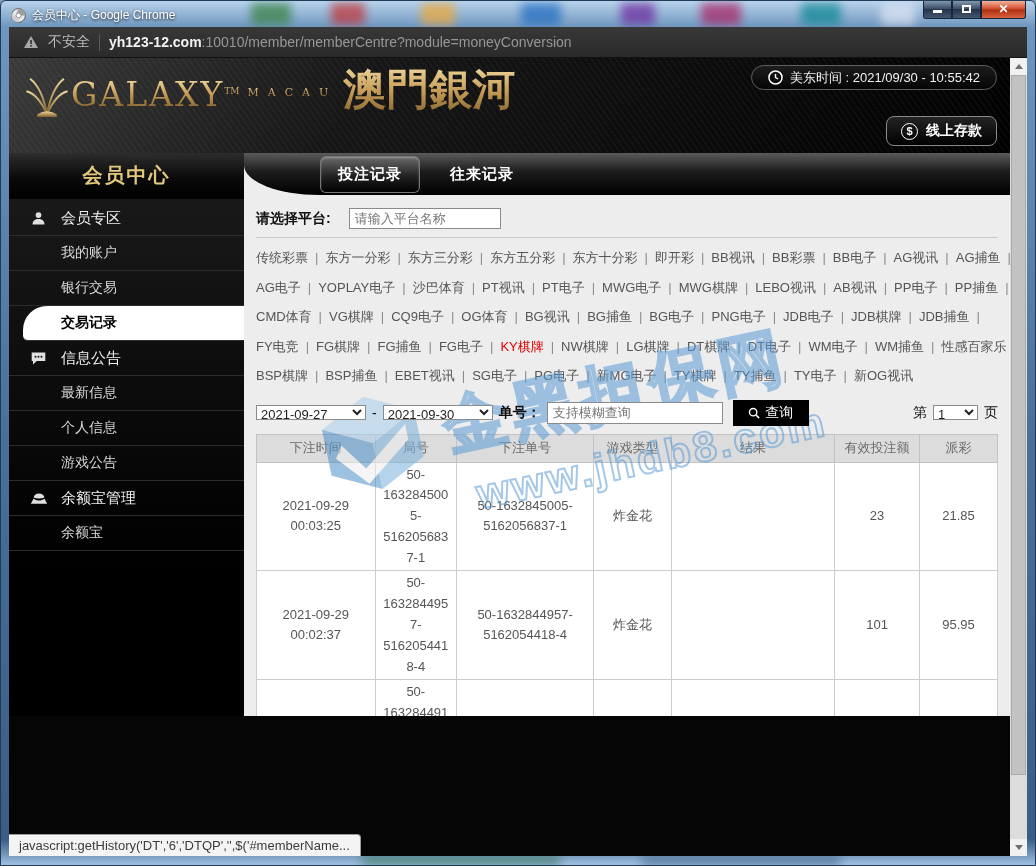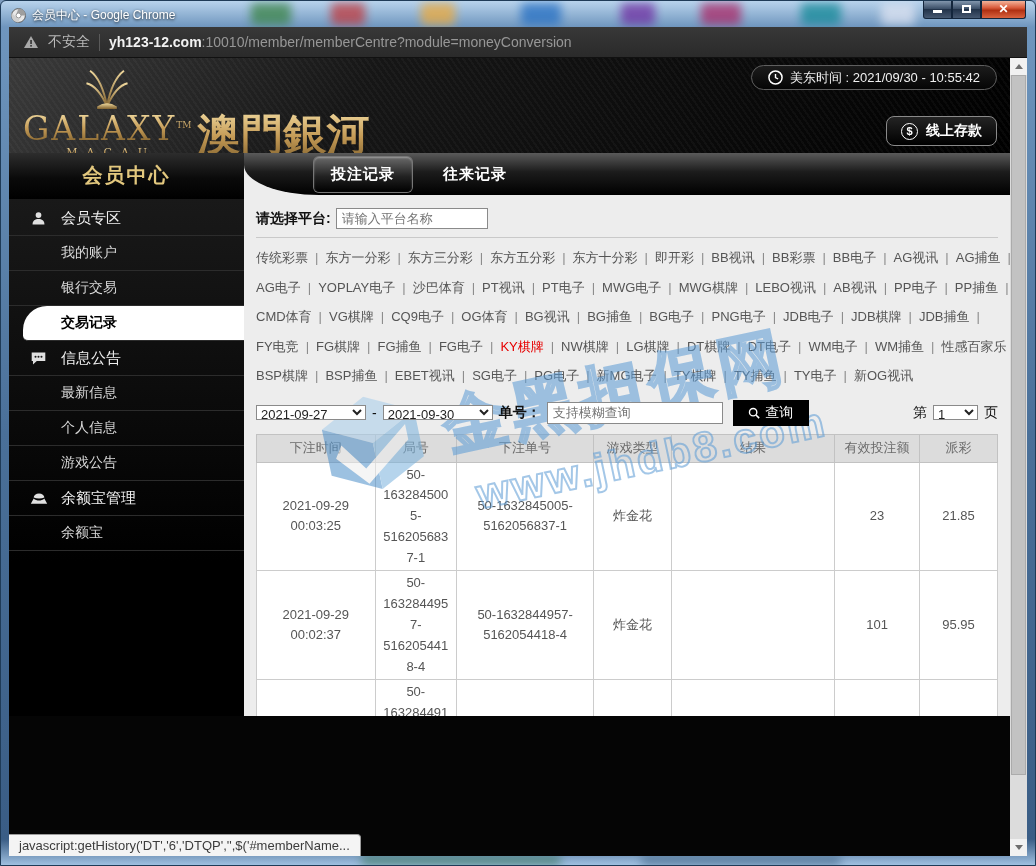--- a/index.html
+++ b/index.html
@@ -41,21 +41,21 @@
   .sb-up { top:0; } .sb-dn { bottom:0; }
   .tri-up { width:0;height:0;border-left:4px solid transparent;border-right:4px solid transparent;border-bottom:5px solid #6d6d6d; }
   .tri-dn { width:0;height:0;border-left:4px solid transparent;border-right:4px solid transparent;border-top:5px solid #6d6d6d; }
   .sb-thumb { position:absolute; left:1px; top:17px; width:15px; height:700px; background:#c2c2c2; border:1px solid #ababab; cursor:pointer; }
 
   
   .hdr { position:relative; height:95px;
          background:repeating-linear-gradient(55deg,rgba(255,255,255,.03) 0 2px,transparent 2px 5px),
                     linear-gradient(125deg,#3a3a3a 0%,#161616 35%,#000 100%); }
   .logo { position:absolute; left:14px; top:2px; display:flex; align-items:flex-end; gap:4px; }
-  .logo-left { display:flex; flex-direction:column; align-items:center; }
+  .logo-left { display:flex; align-items:center; }
   .gold { background:linear-gradient(180deg,#efd79c 10%,#c49a55 55%,#7e5f2c 100%);
           -webkit-background-clip:text; background-clip:text; color:transparent; }
   .brand-en { font-family:"DejaVu Serif",serif; font-size:33px; letter-spacing:2px; line-height:30px; }
   .brand-tm { font-size:9px; vertical-align:super; letter-spacing:0; }
   .brand-sub { font-family:"DejaVu Serif",serif; font-size:11px; letter-spacing:9px; margin:2px 0 4px 8px; }
   .brand-cn { font-family:"DejaVu Serif",serif; font-size:43px; font-weight:bold; line-height:58px; margin-left:2px; }
   .timepill { position:absolute; right:13px; top:7px; height:25px; display:flex; align-items:center; gap:7px;
               padding:0 16px; border:1px solid #5f5f5f; border-radius:13px; background:linear-gradient(180deg,#1c1c1c,#050505);
               color:#f0f0f0; font-size:13px; }
   .deposit { position:absolute; right:13px; top:58px; height:30px; display:flex; align-items:center; gap:8px;
@@ -67,33 +67,33 @@
   .navrow { position:relative; height:46px; background:#ededed; }
   .sidehead { position:absolute; left:0; top:0; width:235px; height:46px;
               background:linear-gradient(180deg,#2d2d2d 0%,#0a0a0a 55%,#000 100%);
               color:#e3c87e; font-size:20px; font-weight:bold; text-align:center; line-height:44px; letter-spacing:2px; }
   .tabbar { position:absolute; left:235px; right:0; top:0; height:42px;
             background:linear-gradient(180deg,#5a5a5a 0%,#1c1c1c 45%,#000 100%);
             border-bottom-left-radius:75px 30px;
             display:flex; align-items:center; padding-left:70px; gap:14px; }
   .tab { color:#fff; font-size:15px; font-weight:bold; letter-spacing:1px; padding:8px 17px; cursor:pointer; }
   .tab.active { background:linear-gradient(180deg,#6a6a6a,#222 55%,#000);
-                border-radius:5px; box-shadow:0 0 0 1px #777, inset 0 1px 2px rgba(255,255,255,.35); }
+                border-radius:5px; box-shadow:0 0 0 1px #777, inset 0 1px 2px rgba(255,255,255,.35);margin-left:7px; }
 
   
   .bodyrow { display:flex; height:517px; }
   .sidebar { width:235px; background:linear-gradient(180deg,#191919,#000 70%); padding-top:2px; }
   .side-sec, .side-item { height:35px; display:flex; align-items:center; border-bottom:1px solid #2c2c2c; cursor:pointer; }
   .side-sec { padding-left:20px; gap:13px; color:#f0f0f0; font-size:15px; }
   .side-item { padding-left:52px; color:#d8d8d8; font-size:14px; }
   .side-item.active { background:#fff; color:#000; font-weight:bold; margin-left:14px; padding-left:38px; border-radius:24px 0 0 5px; }
   .side-ico { width:19px; display:flex; justify-content:center; }
 
   .content { flex:1; background:#ededed; position:relative; padding:9px 12px 0 12px; overflow:hidden; }
-  .psel { display:flex; align-items:center; gap:5px; font-size:14px; font-weight:bold; color:#111; padding-bottom:8px; border-bottom:1px solid #c9c9c9; position:relative; z-index:2; }
+  .psel { display:flex; align-items:center; gap:18px; font-size:14px; font-weight:bold; color:#111; padding-bottom:8px; border-bottom:1px solid #c9c9c9; position:relative; z-index:2; }
   .psel input { width:152px; height:21px; border:1px solid #8a8a8a; font-size:13px; padding:0 5px; color:#333; }
   .plinks { padding:5px 0 2px; font-size:13px; color:#555; }
   .plat-row { line-height:29.5px; white-space:nowrap; }
   .plat-link { cursor:pointer; }
   .plat-sep { color:#8a8a8a; margin:0 7px; }
 
   .filterrow { display:flex; align-items:center; gap:6px; margin:7px 0 8px; font-size:14px; color:#111; position:relative; z-index:2; }
   .filterrow select { height:15px; font-size:13px; border:1px solid #8a8a8a; background:#fff; color:#222; }
   .sel-date { width:110px; }
   .inp-order { width:176px; height:22px; border:1px solid #8a8a8a; font-size:13px; padding:0 5px; }

